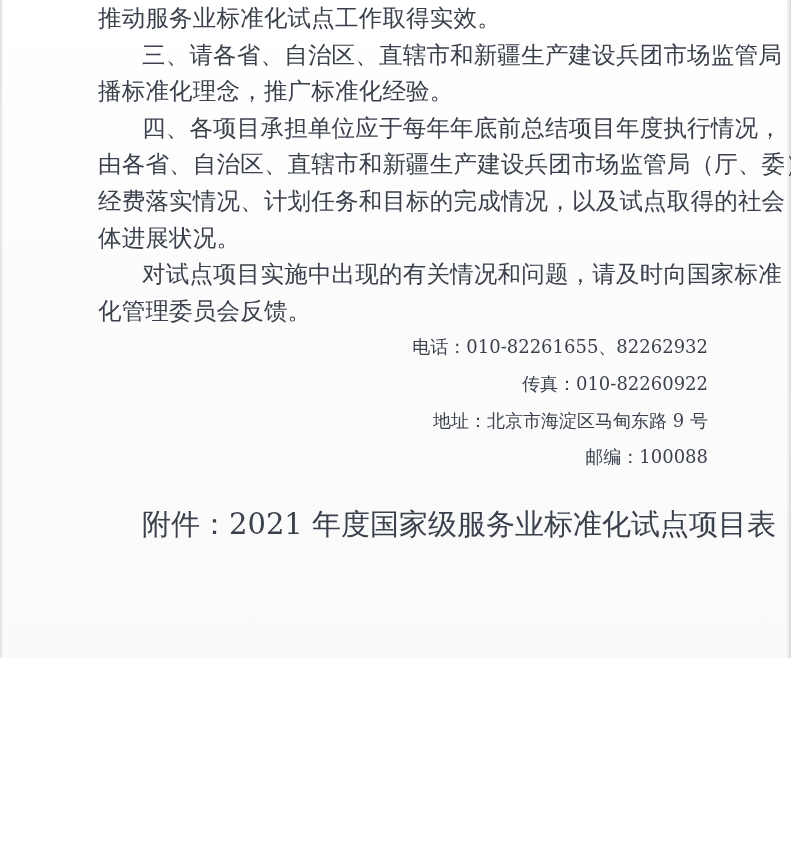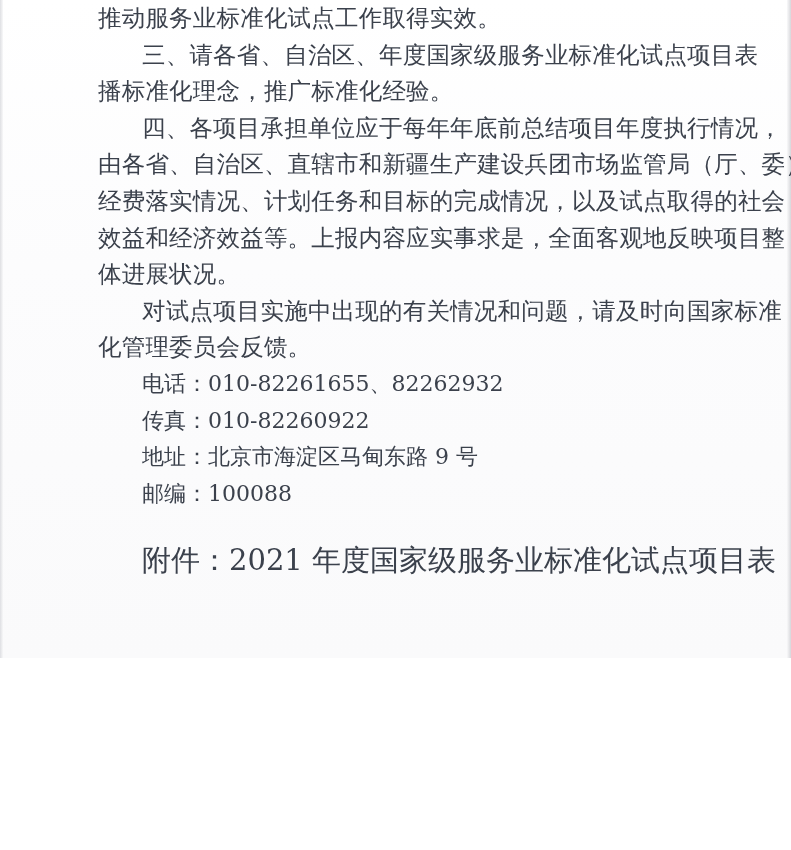--- a/index.html
+++ b/index.html
@@ -61,27 +61,28 @@
     white-space: pre;
     letter-spacing: 0.2px;
     font-family: "DejaVu Serif", "Liberation Serif", serif;
     font-weight: 500;
   }
   .line.indent2 { text-indent: 0; padding-left: 44px; }
   .spacer-md { height: 30px; }
 
   
   .contact-line {
-    font-size: 22px;
+    font-size: 18px;
     line-height: 36.6px;
     color: #3b414c;
     padding-left: 44px;
     white-space: pre;
     font-family: "DejaVu Serif", "Liberation Serif", serif;
     font-weight: 500;
+    text-align: right;
   }
 
   
   .attachment-line {
     font-size: 29px;
     line-height: 36.6px;
     color: #3b414c;
     padding-left: 44px;
     white-space: pre;
     font-family: "DejaVu Serif", "Liberation Serif", serif;
@@ -149,29 +150,28 @@
 
   <div class="scan-tint"></div>
   <div class="scan-edge-left"></div>
   <div class="scan-edge-right"></div>
 
   <div class="doc-body">
 
     <div class="line">推动服务业标准化试点工作取得实效。</div>
 
     <div>
-      <div class="line indent2">三、请各省、自治区、年度国家级服务业标准化试点项目表</div>
+      <div class="line indent2">三、请各省、自治区、直辖市和新疆生产建设兵团市场监管局</div>
       <div class="line">播标准化理念，推广标准化经验。</div>
     </div>
 
     <div>
       <div class="line indent2">四、各项目承担单位应于每年年底前总结项目年度执行情况，</div>
       <div class="line">由各省、自治区、直辖市和新疆生产建设兵团市场监管局（厅、委）</div>
       <div class="line">经费落实情况、计划任务和目标的完成情况，以及试点取得的社会</div>
-      <div class="line">效益和经济效益等。上报内容应实事求是，全面客观地反映项目整</div>
       <div class="line">体进展状况。</div>
     </div>
 
     <div>
       <div class="line indent2">对试点项目实施中出现的有关情况和问题，请及时向国家标准</div>
       <div class="line">化管理委员会反馈。</div>
     </div>
 
     <div>
       <div class="contact-line">电话：010-82261655、82262932</div>

